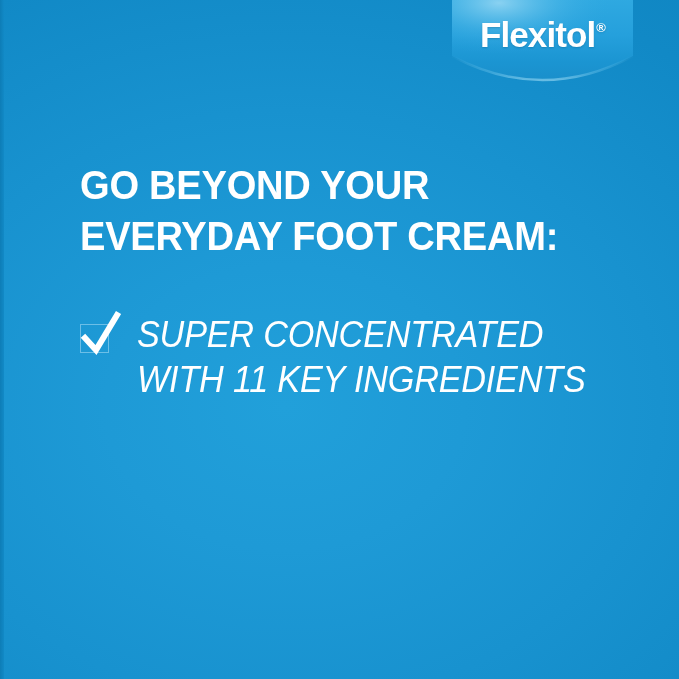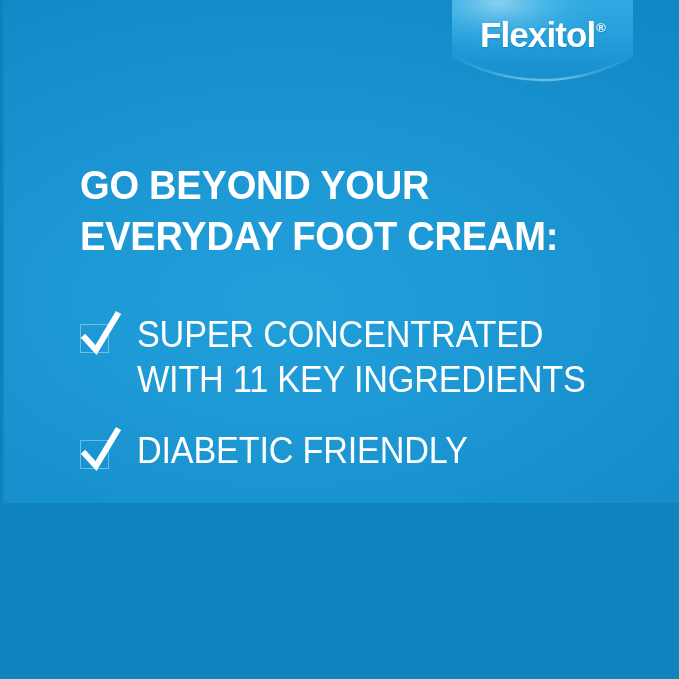--- a/index.html
+++ b/index.html
@@ -12,21 +12,21 @@
     width: 679px;
     height: 679px;
     overflow: hidden;
     font-family: "Liberation Sans", sans-serif;
     background: #0e83be;
   }
 
   #panel {
     position: relative;
     width: 679px;
-    height: 503px;
+    height: 679px;
     overflow: hidden;
     background-color: #1590cc;
     background-image:
       radial-gradient(120% 95% at 42% 60%,
         #21a0da 0%,
         #1e9ad6 22%,
         #1892cf 46%,
         #1189c6 72%,
         #0e83be 100%);
   }
@@ -108,20 +108,21 @@
     display: block;
     white-space: nowrap;
   }
 
   
   #feature-list {
     position: absolute;
     left: 80px;
     top: 312px;
     width: 580px;
+    font-style: italic;
   }
 
   .feature-row {
     position: relative;
     display: flex;
     align-items: flex-start;
     margin-bottom: 26px;
   }
 
   .feature-row:last-child {
@@ -217,24 +218,15 @@
         <span class="box"></span>
         <svg class="tick" viewBox="0 0 44 46" xmlns="http://www.w3.org/2000/svg">
           <path d="M 6 27 L 17 39 L 38 4" fill="none" stroke="#ffffff" stroke-width="6" stroke-linecap="square" stroke-linejoin="miter"></path>
         </svg>
       </span>
       <span class="feature-text">SUPER CONCENTRATED
 WITH 11 KEY INGREDIENTS</span>
     </div>
 
 
-    <div class="feature-row">
-      <span class="checkbox-mark">
-        <span class="box"></span>
-        <svg class="tick" viewBox="0 0 44 46" xmlns="http://www.w3.org/2000/svg">
-          <path d="M 6 27 L 17 39 L 38 4" fill="none" stroke="#ffffff" stroke-width="6" stroke-linecap="square" stroke-linejoin="miter"></path>
-        </svg>
-      </span>
-      <span class="feature-text">DIABETIC FRIENDLY</span>
-    </div>
 
   </div>
 </div>
 
 </body></html>

